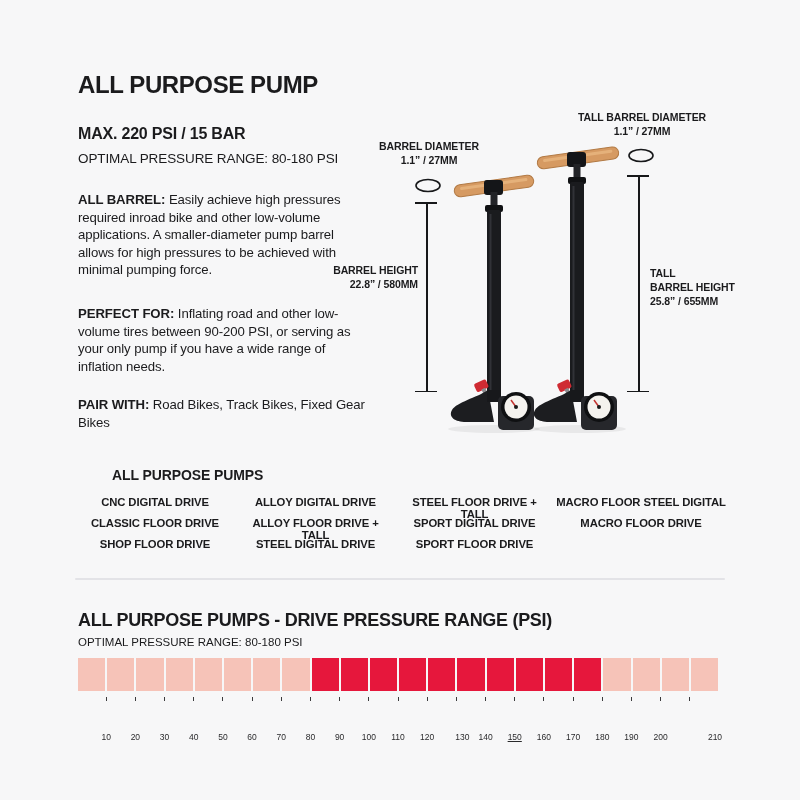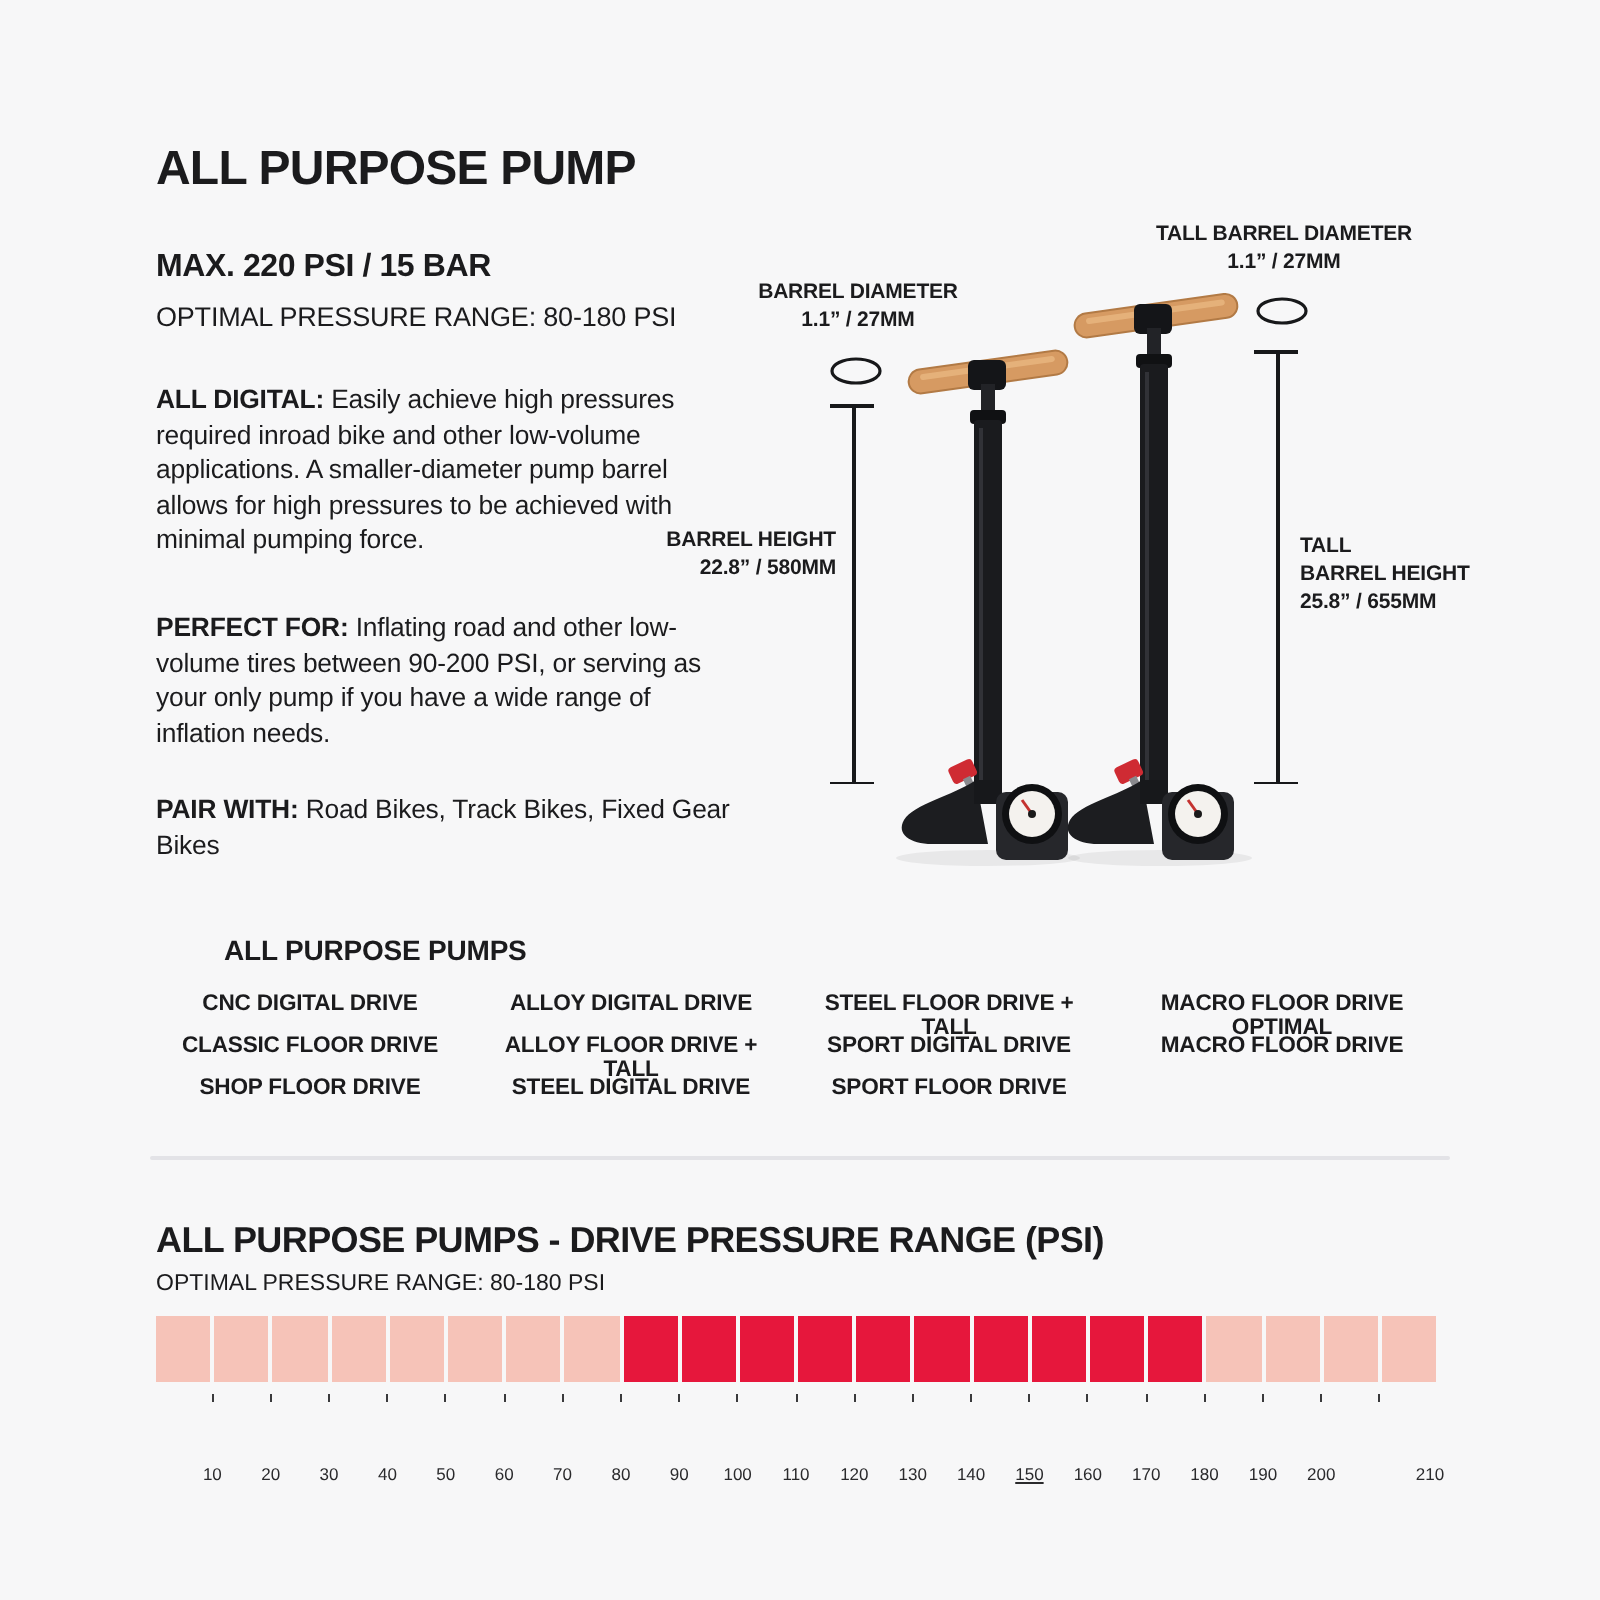--- a/index.html
+++ b/index.html
@@ -35,21 +35,21 @@
 </head>
 <body>
 
 <div class="abs ttl" style="left:78px;top:71px;">ALL PURPOSE PUMP</div>
 
 <div class="abs spec-max" style="left:78px;top:125px;">MAX. 220 PSI / 15 BAR</div>
 
 <div class="abs spec-opt" style="left:78px;top:151px;">OPTIMAL PRESSURE RANGE: 80-180 PSI</div>
 
 <div class="abs para" style="left:78px;top:191px;">
-  <b>ALL DIGITAL:</b>
+  <b>ALL BARREL:</b>
   <span>Easily achieve high pressures required inroad bike and other low-volume applications. A smaller-diameter pump barrel allows for high pressures to be achieved with minimal pumping force.</span>
 </div>
 
 <div class="abs para" style="left:78px;top:305px;">
   <b>PERFECT FOR:</b>
   <span>Inflating road and other low-volume tires between 90-200 PSI, or serving as your only pump if you have a wide range of inflation needs.</span>
 </div>
 
 <div class="abs para" style="left:78px;top:396px;">
   <b>PAIR WITH:</b>
@@ -152,21 +152,21 @@
   <div>ALLOY DIGITAL DRIVE</div>
   <div>ALLOY FLOOR DRIVE + TALL</div>
   <div>STEEL DIGITAL DRIVE</div>
 </div>
 <div class="abs list-col" style="left:397px;top:496px;width:155px;">
   <div>STEEL FLOOR DRIVE + TALL</div>
   <div>SPORT DIGITAL DRIVE</div>
   <div>SPORT FLOOR DRIVE</div>
 </div>
 <div class="abs list-col" style="left:556px;top:496px;width:170px;">
-  <div>MACRO FLOOR DRIVE OPTIMAL</div>
+  <div>MACRO FLOOR STEEL DIGITAL</div>
   <div>MACRO FLOOR DRIVE</div>
 </div>
 
 <div class="abs divider" style="left:75px;top:578px;width:650px;"></div>
 
 <div class="abs chart-title" style="left:78px;top:610px;">ALL PURPOSE PUMPS - DRIVE PRESSURE RANGE (PSI)</div>
 <div class="abs chart-sub" style="left:78px;top:636px;">OPTIMAL PRESSURE RANGE: 80-180 PSI</div>
 
 <div class="abs bar" style="left:78px;top:658px;width:640px;height:33px;">
     <div class="seg" style="background: rgb(246, 195, 184);"></div>
@@ -212,21 +212,21 @@
     <div class="ticklab" style="left: 232.455px;">80</div>
     <div class="tick" style="left: 261.136px;"></div>
     <div class="ticklab" style="left: 261.636px;">90</div>
     <div class="tick" style="left: 290.318px;"></div>
     <div class="ticklab" style="left: 290.818px;">100</div>
     <div class="tick" style="left: 319.5px;"></div>
     <div class="ticklab" style="left: 320px;">110</div>
     <div class="tick" style="left: 348.682px;"></div>
     <div class="ticklab" style="left: 349.182px;">120</div>
     <div class="tick" style="left: 377.864px;"></div>
-    <div class="ticklab" style="left: 378.364px;">130</div>
+    <div class="ticklab" style="left: 378.364px; text-align: right;">130</div>
     <div class="tick" style="left: 407.045px;"></div>
     <div class="ticklab" style="left: 407.545px;">140</div>
     <div class="tick" style="left: 436.227px;"></div>
     <div class="ticklab" style="left: 436.727px; text-decoration: underline;">150</div>
     <div class="tick" style="left: 465.409px;"></div>
     <div class="ticklab" style="left: 465.909px;">160</div>
     <div class="tick" style="left: 494.591px;"></div>
     <div class="ticklab" style="left: 495.091px;">170</div>
     <div class="tick" style="left: 523.773px;"></div>
     <div class="ticklab" style="left: 524.273px;">180</div>

